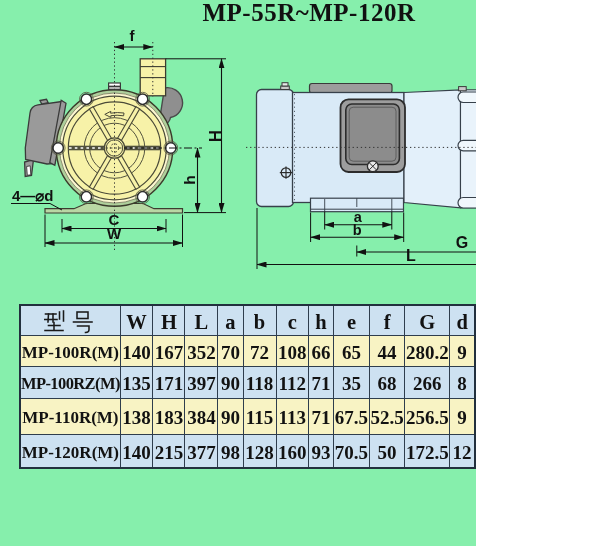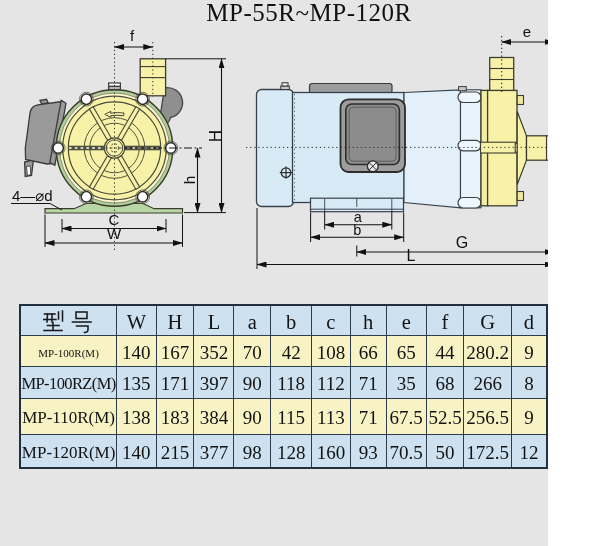--- a/index.html
+++ b/index.html
@@ -1,16 +1,16 @@
 <!DOCTYPE html>
 <html><head>
 <meta charset="utf-8">
 <style>
 html,body{margin:0;padding:0;background:#ffffff;}
-#page{position:relative;width:548px;height:546px;background:#e5e5e5;overflow:hidden;font-family:"Liberation Sans",sans-serif;}
+#page{position:relative;width:476px;height:546px;background:#86efac;overflow:hidden;font-family:"Liberation Sans",sans-serif;font-weight:bold;}
 #title{position:absolute;left:9px;top:-1px;width:600px;text-align:center;font-family:"Liberation Serif",serif;font-size:25px;color:#111;letter-spacing:0.5px;}
 #diag{position:absolute;left:0;top:0;}
 #tbl{position:absolute;left:19px;top:304px;border-collapse:collapse;table-layout:fixed;font-family:"Liberation Serif",serif;color:#121212;}
 #tbl td{border:1px solid #2e3d4d;text-align:center;vertical-align:middle;padding:0;font-size:19px;}
 #tbl{border:2px solid #22303e;}
 .ry td{background:#f8f3c4;}
 .rb td{background:#cde1f1;}
 #tbl tr.hdr td{font-size:20.5px;}
 #tbl td{padding-top:4px;}
 </style>
@@ -296,26 +296,26 @@
           <td>h</td>
           <td>e</td>
           <td>f</td>
           <td>G</td>
           <td>d</td>
         </tr>
 
 
 
 <tr class="ry" style="height:31px">
-          <td style="font-size:11px">MP-100R(M)</td>
+          <td style="font-size:17px">MP-100R(M)</td>
           <td>140</td>
           <td>167</td>
           <td>352</td>
           <td>70</td>
-          <td>42</td>
+          <td>72</td>
           <td>108</td>
           <td>66</td>
           <td>65</td>
           <td>44</td>
           <td>280.2</td>
           <td>9</td>
         </tr>
 
 <tr class="rb" style="height:32px">
           <td style="font-size:16.5px;white-space:nowrap;letter-spacing:-0.6px">MP-100RZ(M)</td>

